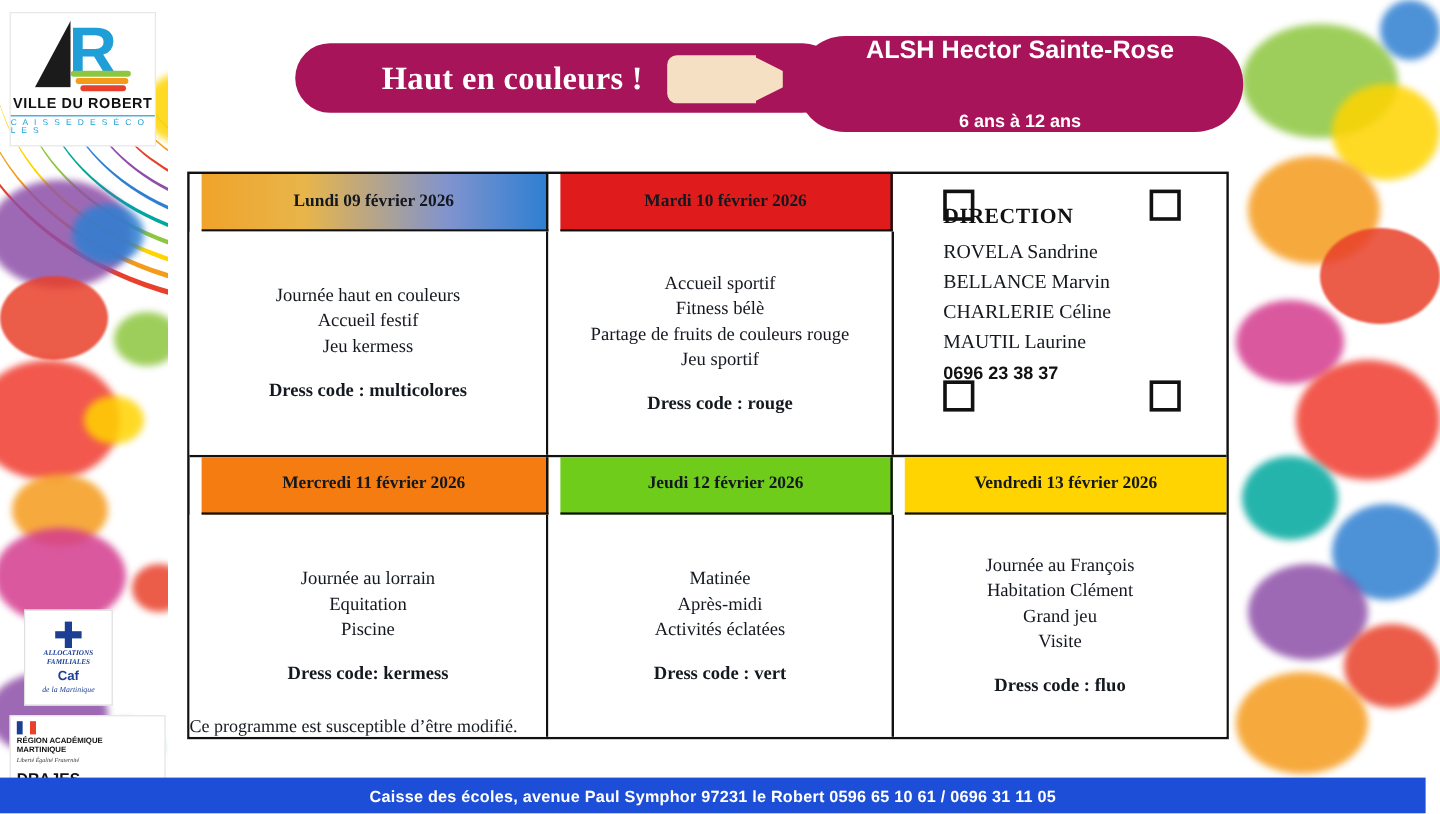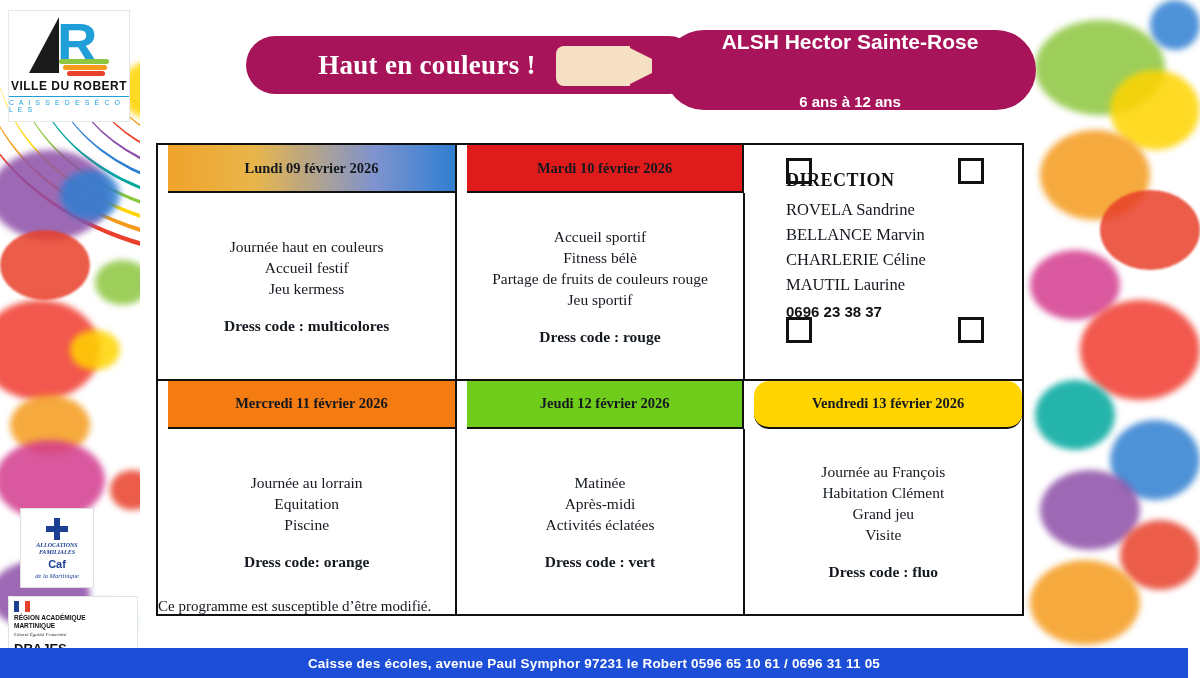--- a/index.html
+++ b/index.html
@@ -127,21 +127,21 @@
     border:2px solid #111;
     display:flex; flex-direction:column;
   }
   .trow { display:flex; }
   .trow.head { height:48px; }
   .trow.body { flex:1; }
   .cell {
     border-right:2px solid #111;
     position:relative;
   }
-  .cell:last-child { border-right:none;border-radius:15px; }
+  .cell:last-child { border-right:none; }
   .head .cell {
     display:flex; align-items:center; justify-content:center;
     border-bottom:2px solid #111;
     margin-left:10px;
   }
   .head .cell-title {
     font-family:"Liberation Serif", serif;
     font-weight:700; font-size:14.5px; color:#14181f;
   }
   .body .cell {
@@ -354,21 +354,21 @@
     <div class="cell c3" style="background:#ffd400;">
       <span class="cell-title">Vendredi 13 février 2026</span>
     </div>
   </div>
 
   <div class="trow body">
     <div class="cell c1">
       <div class="act-line">Journée au lorrain</div>
       <div class="act-line">Equitation</div>
       <div class="act-line">Piscine</div>
-      <div class="dress">Dress code: orange</div>
+      <div class="dress">Dress code: kermess</div>
     </div>
     <div class="cell c2">
       <div class="act-line">Matinée</div>
       <div class="act-line">Après-midi</div>
       <div class="act-line">Activités éclatées</div>
       <div class="dress">Dress code : vert</div>
     </div>
     <div class="cell c3">
       <div class="act-line">Journée au François</div>
       <div class="act-line">Habitation Clément</div>

